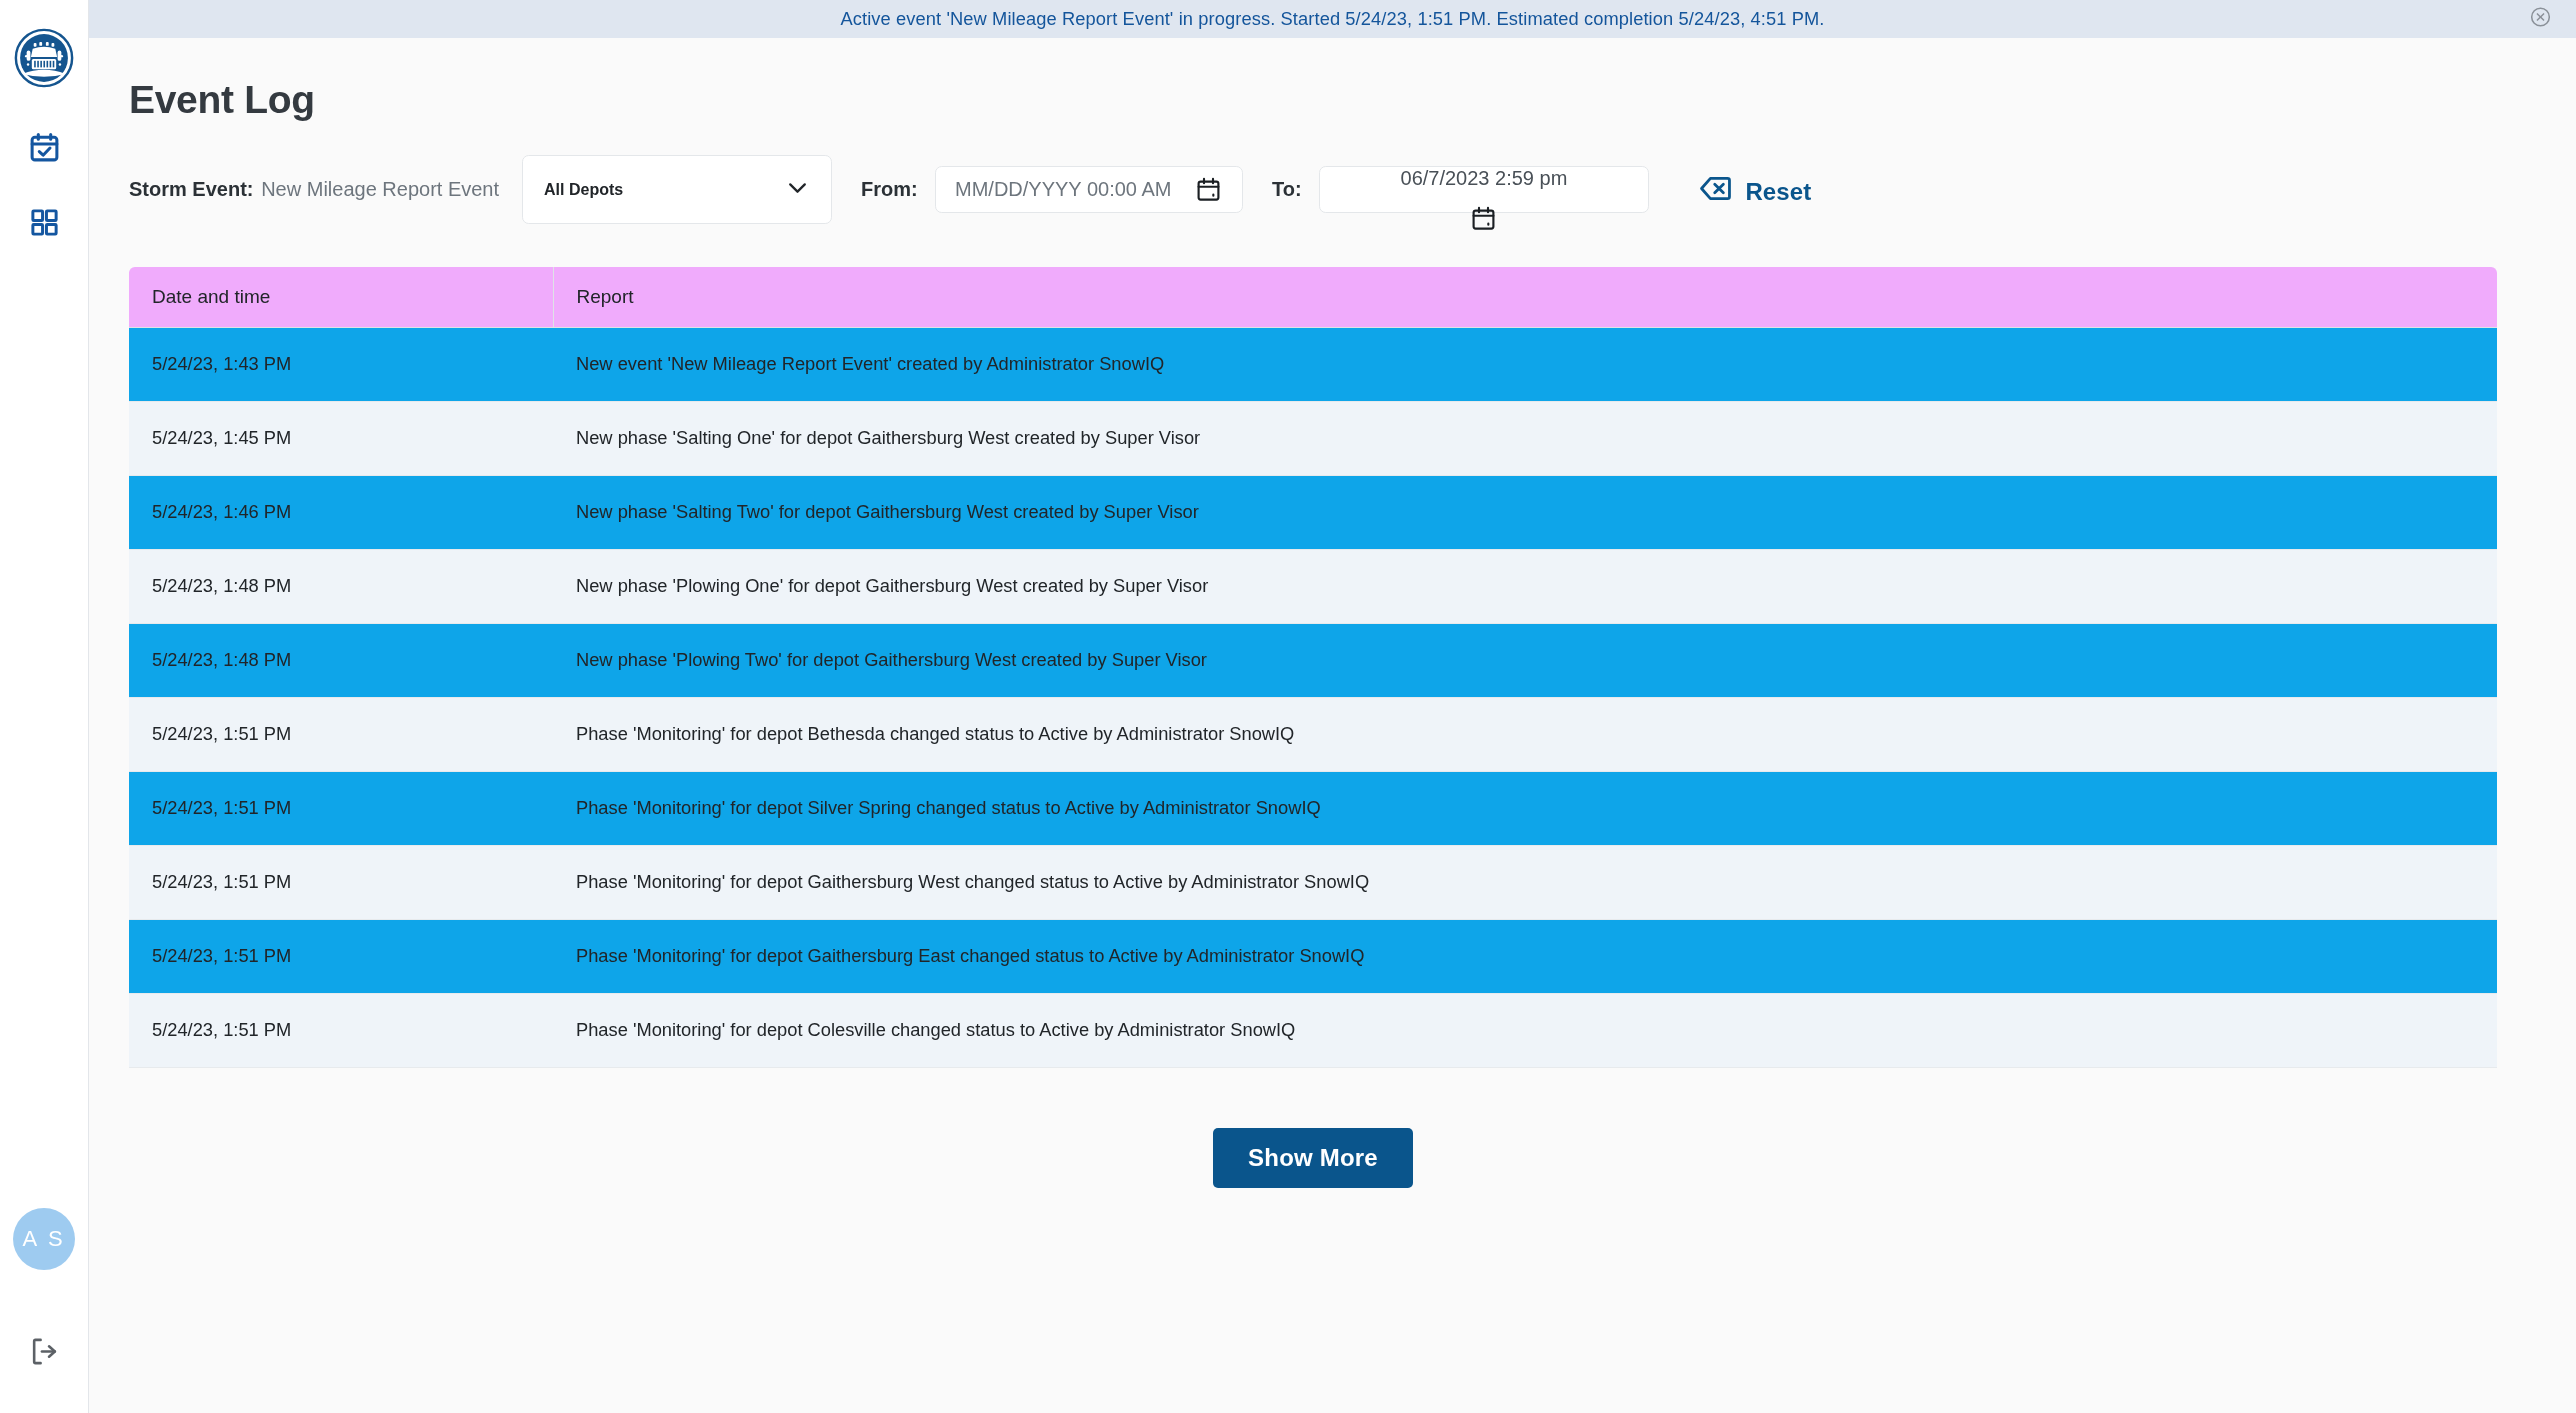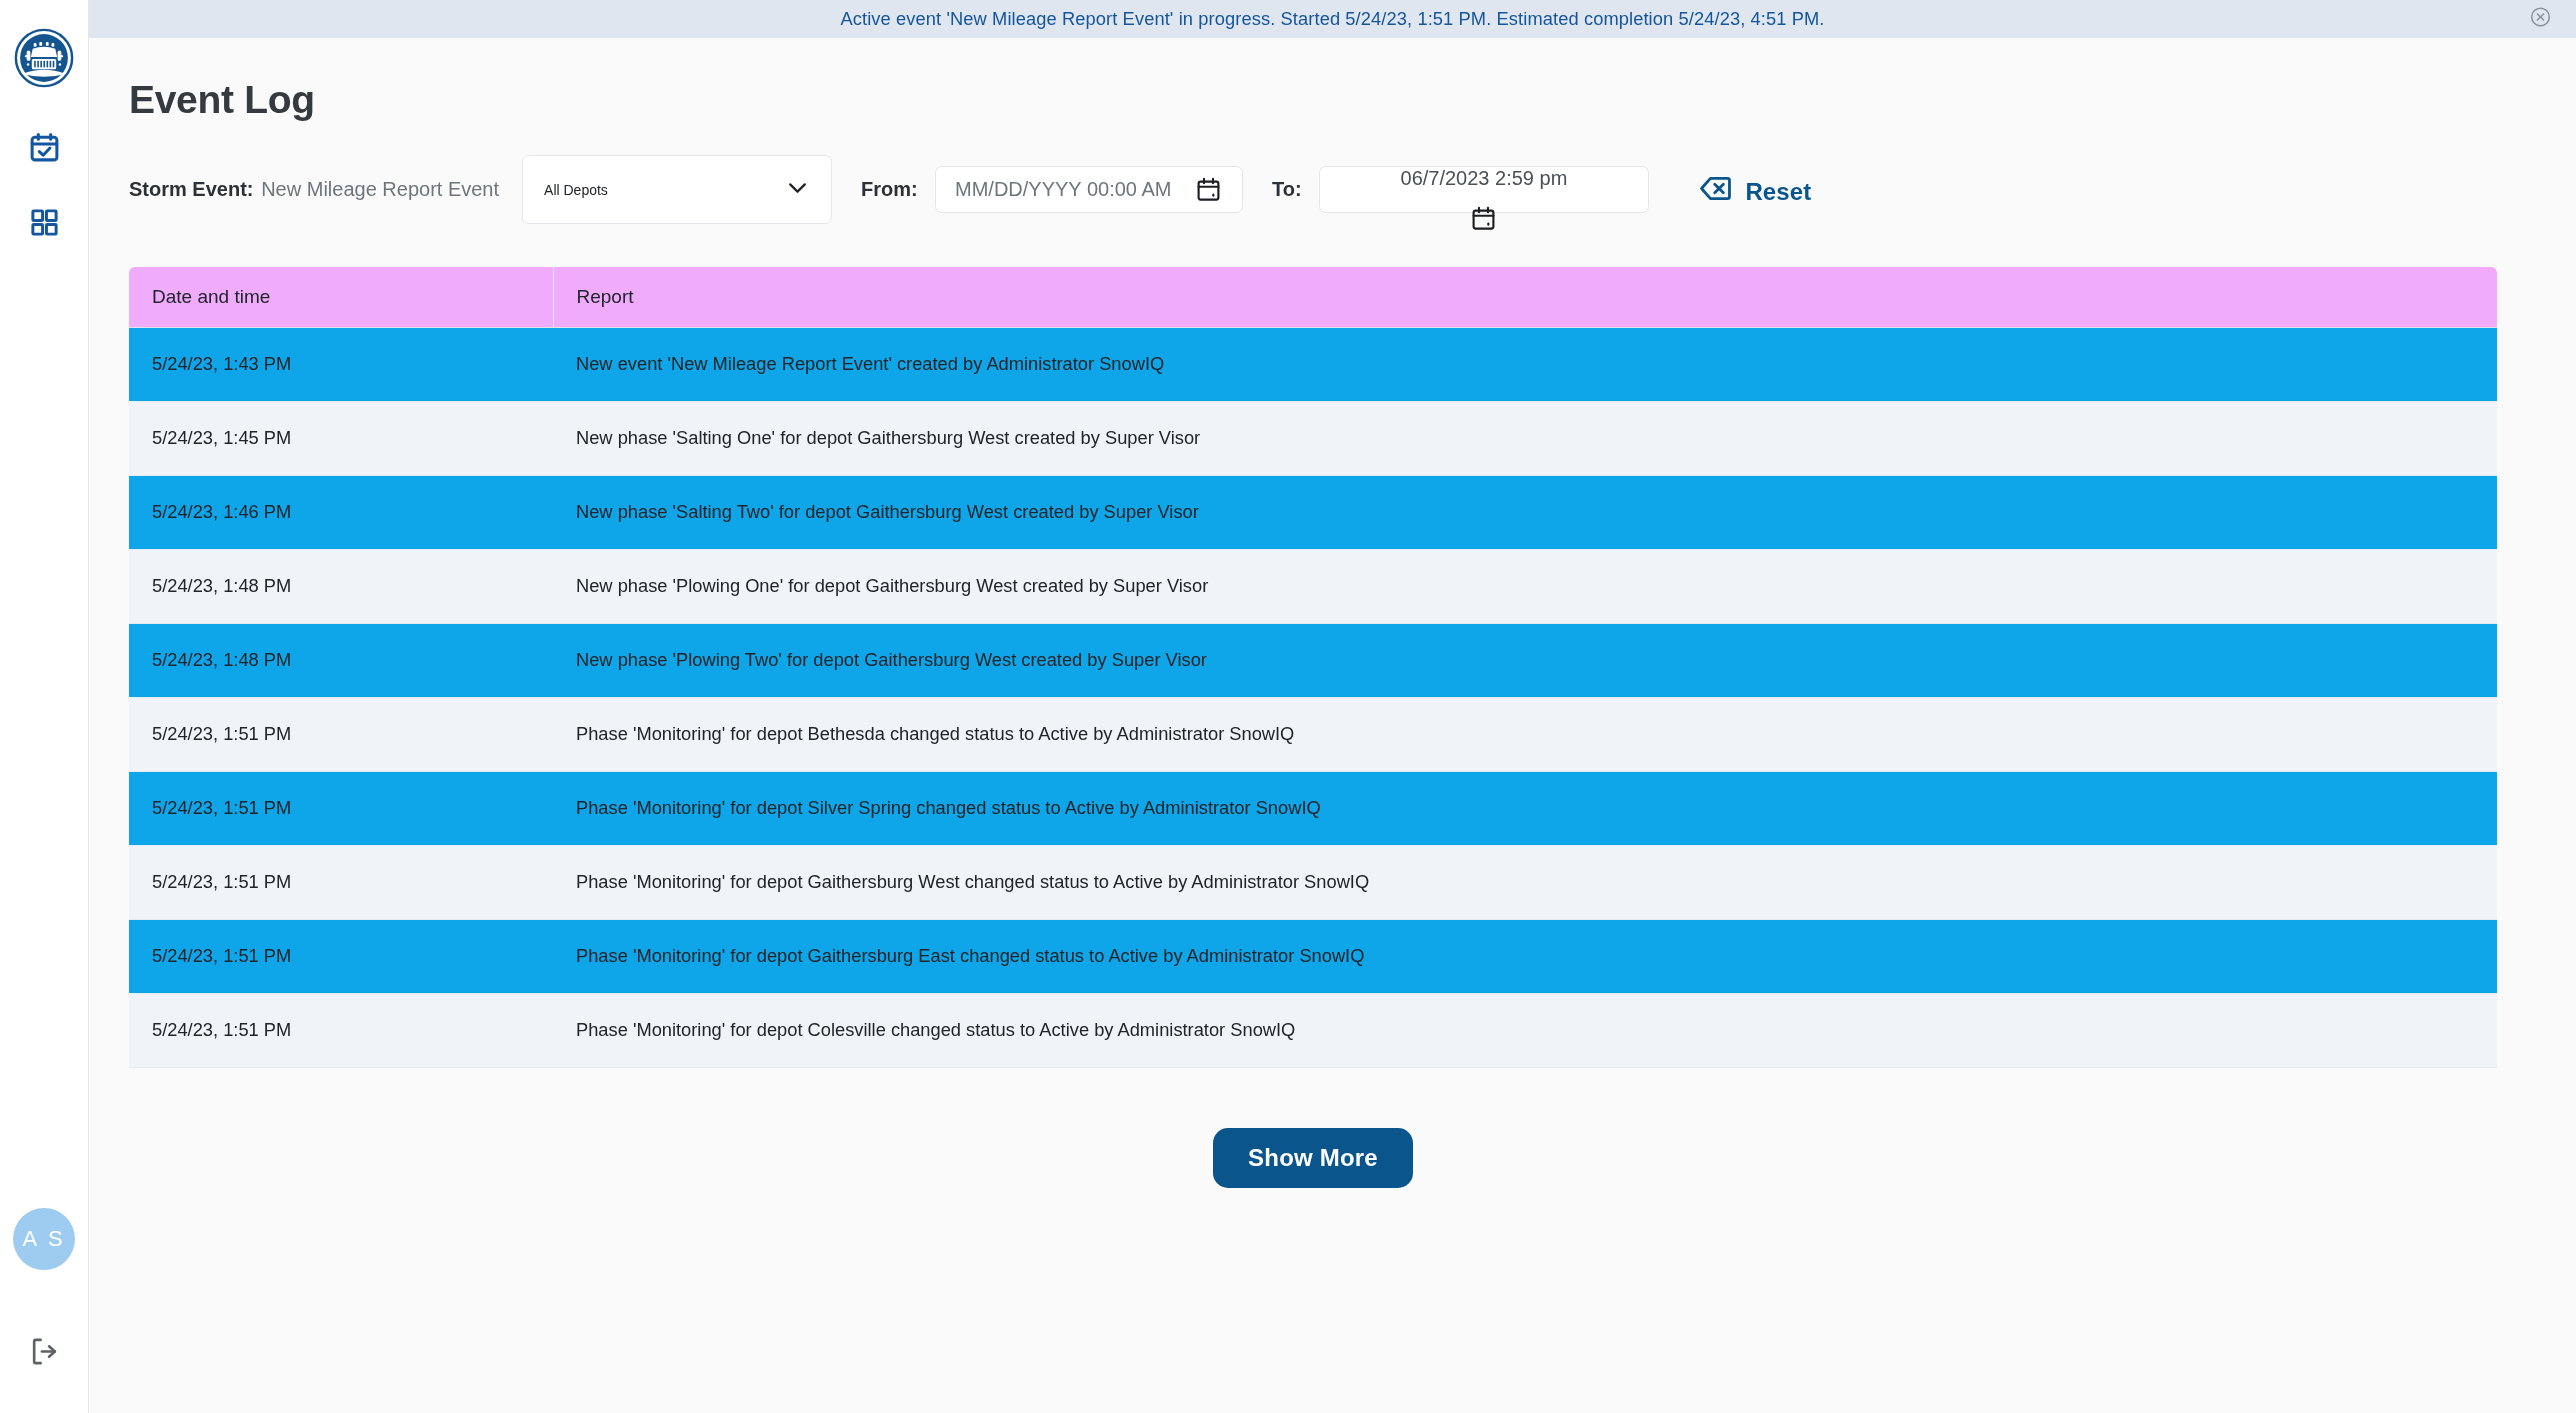--- a/index.html
+++ b/index.html
@@ -157,22 +157,23 @@
     background: #ffffff;
     border: 1px solid #e4e7ea;
     border-radius: 6.7px;
     display: flex;
     align-items: center;
     padding: 0 21px;
     justify-content: space-between;
     cursor: pointer;
   }
   .select-value {
-    font-size: 14px;
+    font-size: 16px;
     color: #212529;
+    font-weight: bold;
   }
   .label-from, .label-to {
     font-size: 20px;
     font-weight: 700;
     color: #2b3136;
     margin-left: 29px;
     white-space: nowrap;
   }
   .date-box {
     margin-left: 17.3px;
@@ -262,21 +263,21 @@
     display: flex;
     justify-content: center;
     margin-top: 60px;
   }
   .showmore {
     background: #0a558c;
     color: #ffffff;
     font-size: 24px;
     font-weight: 700;
     border: none;
-    border-radius: 15px;
+    border-radius: 5px;
     padding: 0 35px;
     height: 60px;
     cursor: pointer;
     letter-spacing: 0.2px;
   }
 </style>
 </head>
 <body>
 
 <div class="app">

